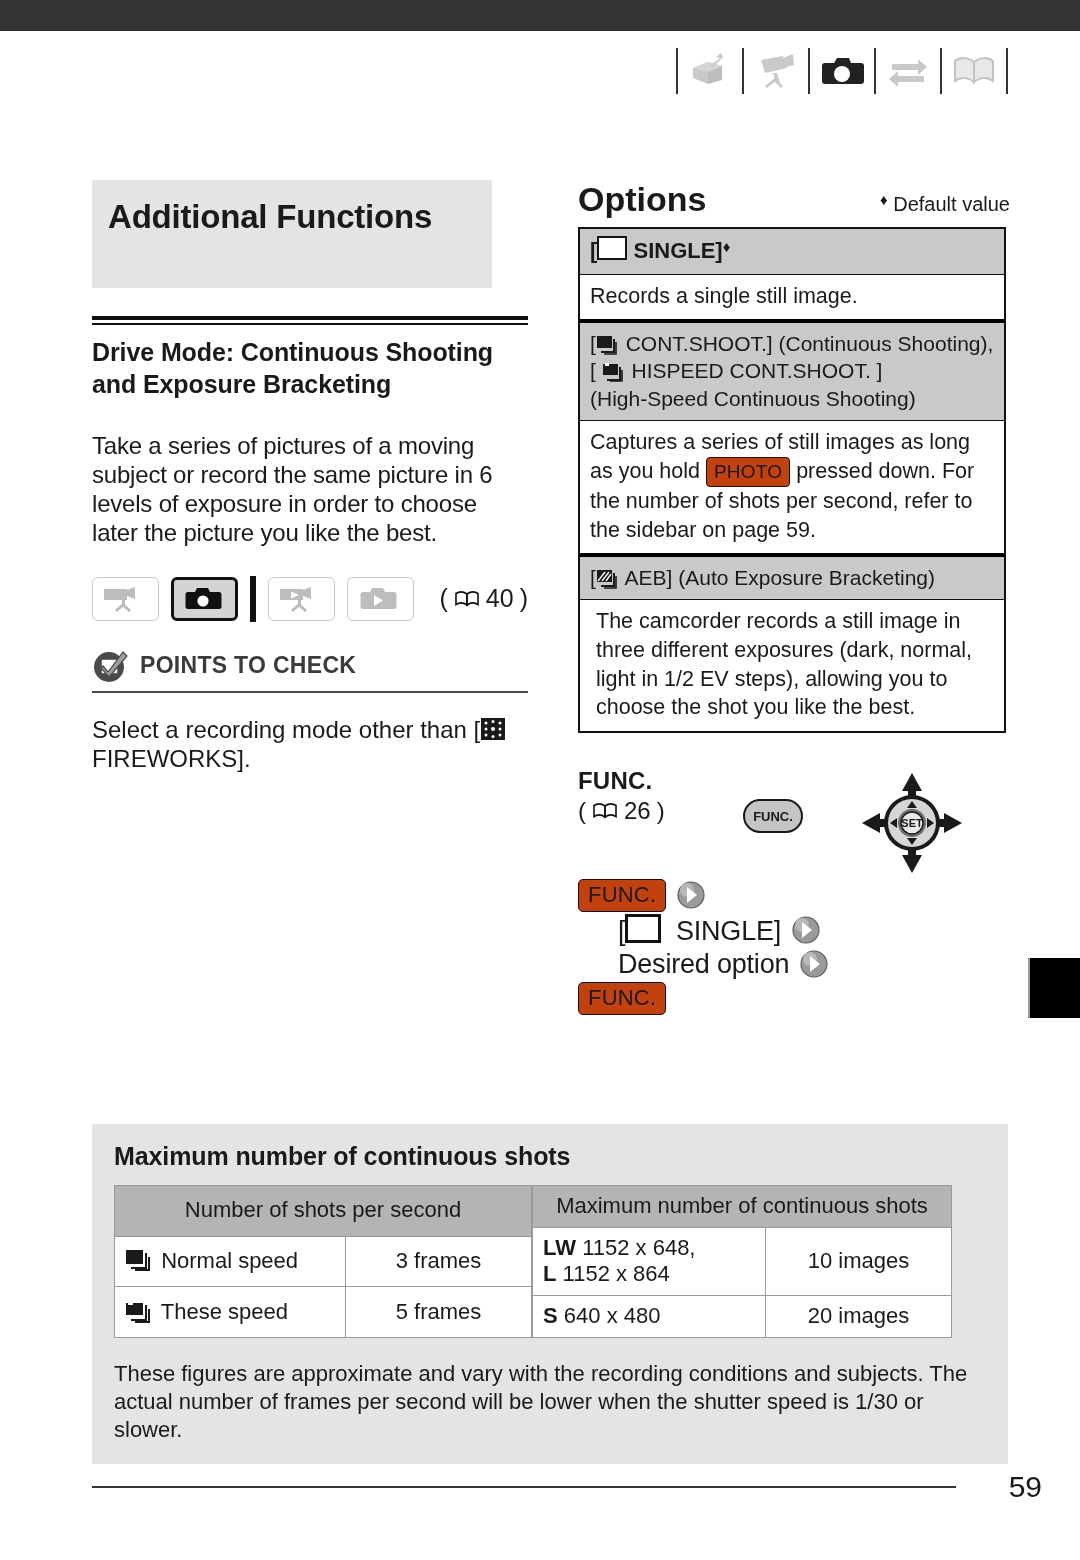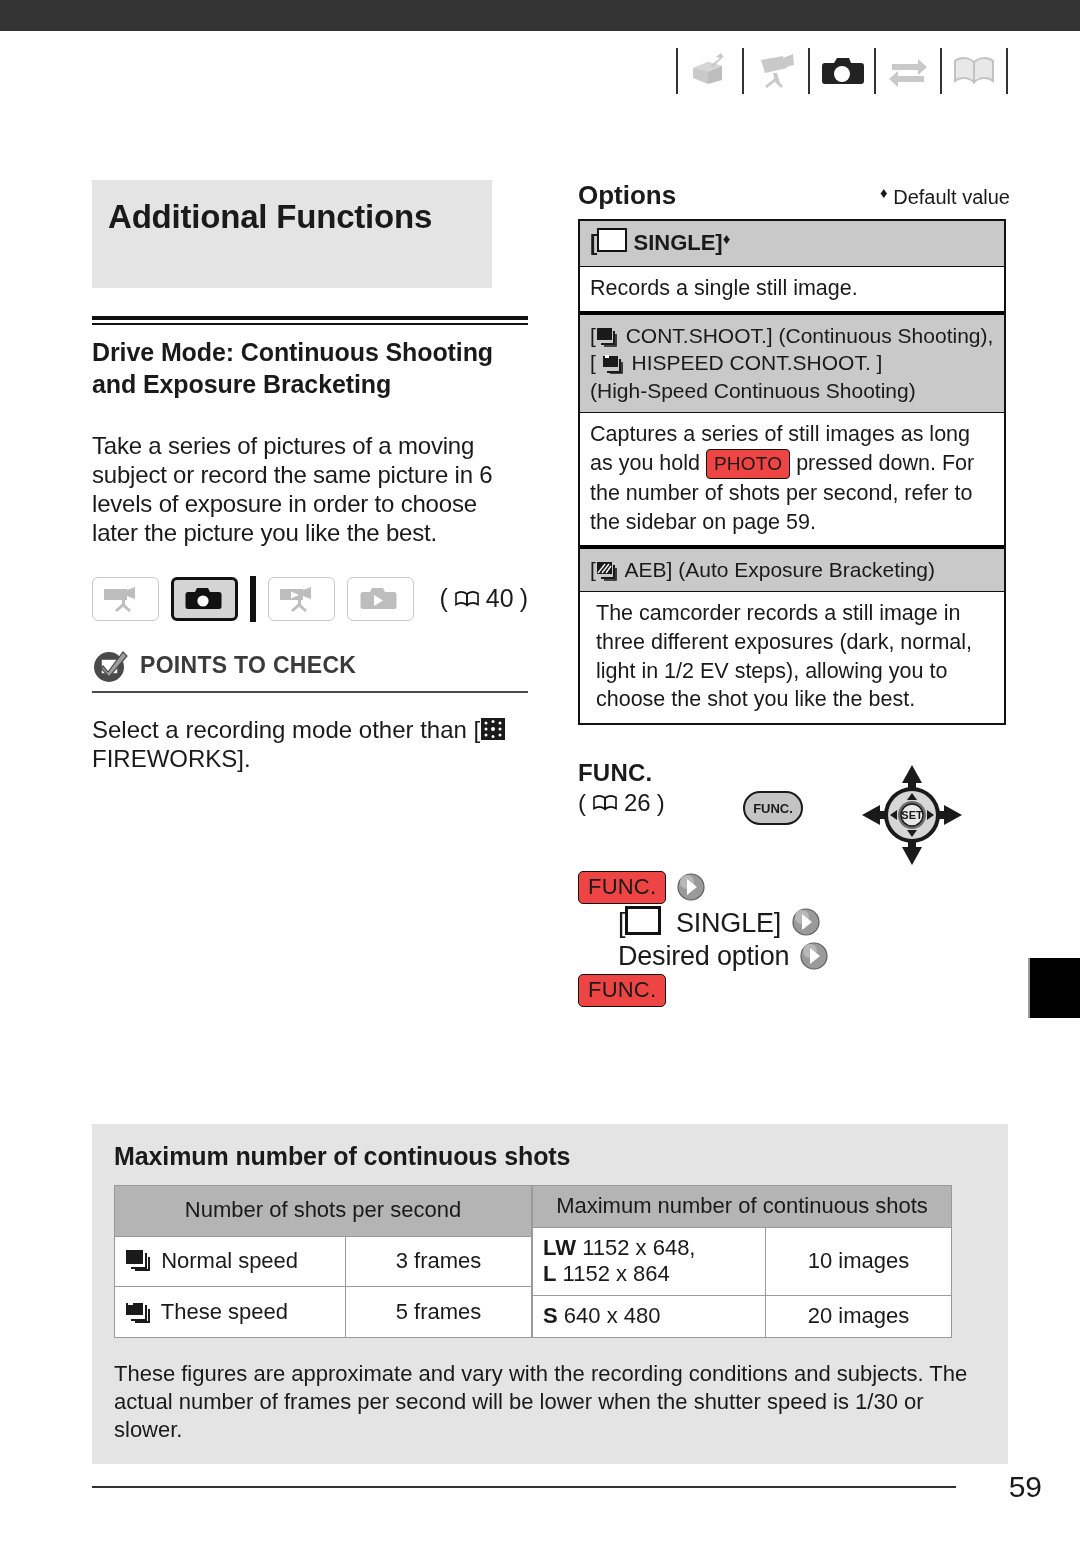--- a/index.html
+++ b/index.html
@@ -47,38 +47,38 @@
 
   
   #ptc{margin-top:24px;}
   #ptcrow{display:flex;align-items:center;gap:10px;}
   #ptclabel{font-size:23px;font-weight:bold;letter-spacing:0.3px;color:#3b3b3b;}
   #ptcline{margin-top:6px;border-top:2px solid #4a4a4a;width:436px;}
   #ptctext{margin-top:22px;font-size:24px;line-height:1.22;}
 
   
   #optionshdr{display:flex;align-items:baseline;justify-content:space-between;}
-  #optionstitle{font-size:26px;font-weight:bold;}
+  #optionstitle{font-size:34px;font-weight:bold;}
   #defaultvalue{font-size:20px;}
   #optiontable{margin-top:8px;border:2px solid #111;width:428px;box-sizing:border-box;}
   .orow-h{background:#c9c9c9;padding:7px 10px 8px 10px;font-size:21px;line-height:1.3;border-bottom:1px solid #111;}
   .orow-h.bold{font-weight:bold;font-size:22px;}
   .orow-b{background:#fff;padding:7px 10px 9px 10px;font-size:21.5px;line-height:1.33;border-bottom:4px solid #000000;}
   .orow-b.last{border-bottom:none;margin-left:6px;}
 
   
   #funcblock{margin-top:34px;position:relative;height:230px;}
   #funclabel{font-size:24px;font-weight:bold;letter-spacing:0.2px;}
   #funcpage{font-size:24px;margin-top:2px;display:flex;align-items:center;gap:6px;}
   #funcpill{position:absolute;left:164px;top:28px;}
   #joystick{position:absolute;left:282px;top:4px;}
   #steps{position:absolute;left:0;top:112px;}
   .stepline{display:flex;align-items:center;gap:10px;margin-bottom:2px;}
   .funcbox{display:inline-flex;align-items:center;justify-content:center;border:1.5px solid #111;border-radius:5px;
-           padding:2px 9px 3px 9px;font-size:22px;letter-spacing:0.2px;background:#ef4444;}
+           padding:2px 9px 3px 9px;font-size:22px;letter-spacing:0.2px;background:#c2410c;}
   .indent{margin-left:40px;}
   .steptext{font-size:27px;letter-spacing:-0.2px;}
 
   
   #sidebar{position:absolute;left:92px;top:1124px;width:916px;background:#e4e4e4;padding:18px 22px 20px 22px;box-sizing:border-box;}
   #sbtitle{font-size:25px;font-weight:bold;letter-spacing:-0.1px;}
   #sbtables{display:flex;margin-top:14px;}
   .sbtable{border:1px solid #9a9a9a;background:#fff;border-collapse:collapse;}
   .sbtable th{background:#b4b4b4;font-weight:normal;font-size:22px;padding:7px 6px 8px 6px;border:1px solid #9a9a9a;text-align:center;}
   .sbtable td{font-size:22px;padding:7px 10px 8px 10px;border:1px solid #9a9a9a;background:#fff;}

